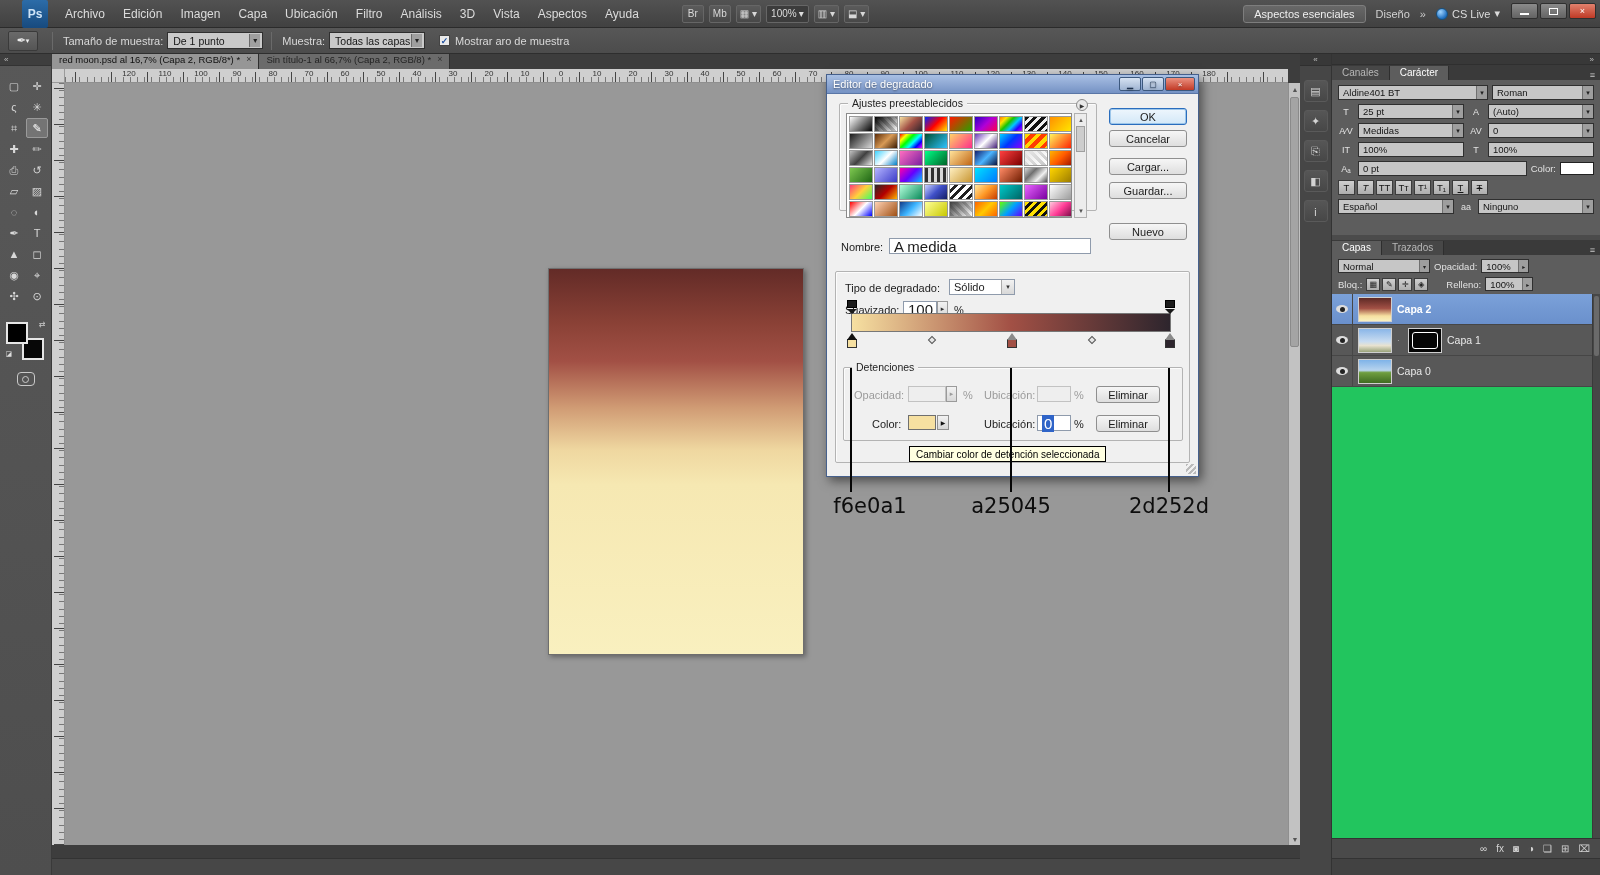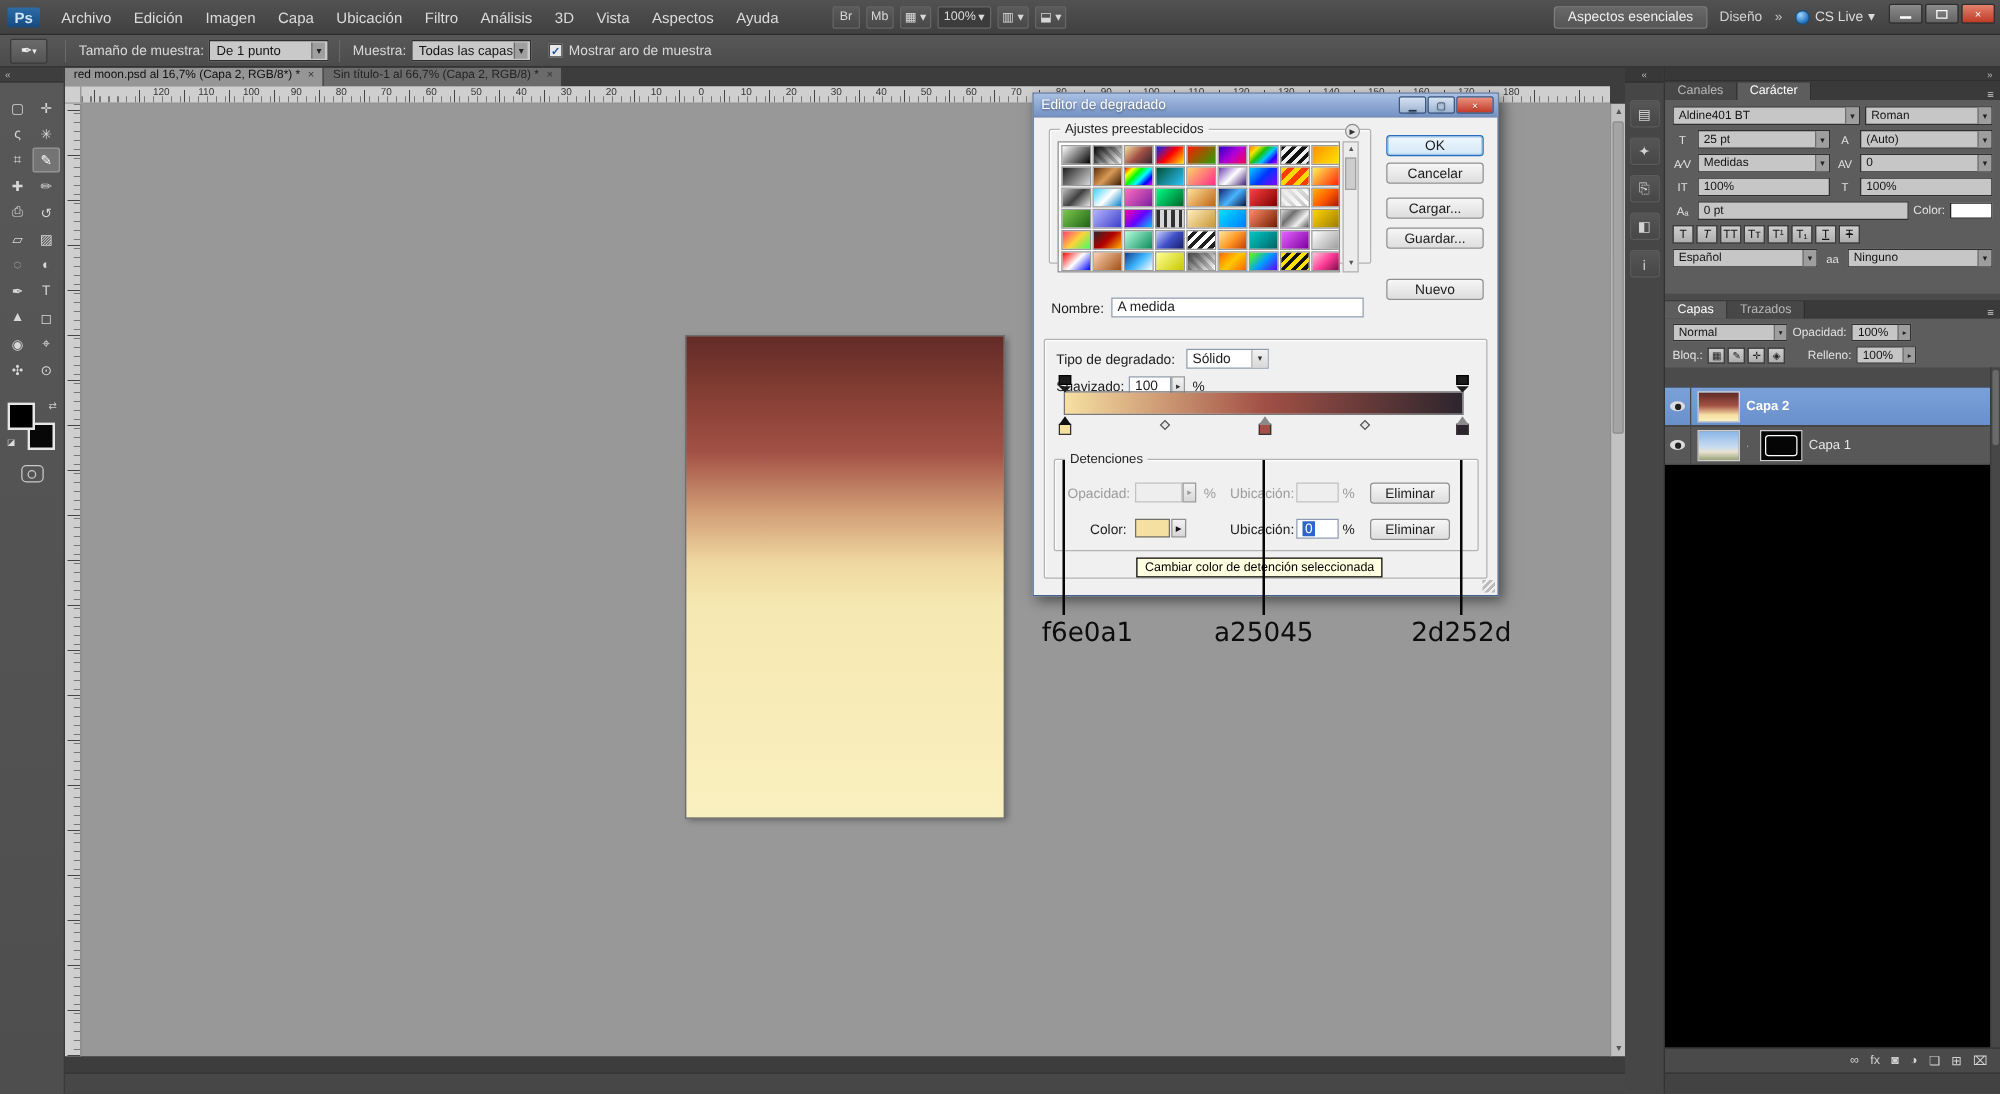--- a/index.html
+++ b/index.html
@@ -2,21 +2,21 @@
 <html><head>
 <meta charset="utf-8">
 <style>
   *{box-sizing:border-box;margin:0;padding:0}
   html,body{width:1600px;height:875px;overflow:hidden}
   body{font-family:"Liberation Sans",sans-serif;background:#3f3f3f}
   #app{position:relative;width:1600px;height:875px;background:#4a4a4a}
 
   
   .menubar{position:absolute;left:0;top:0;width:1600px;height:28px;background:linear-gradient(#525252,#414141);border-bottom:1px solid #2b2b2b;display:flex;align-items:center;color:#dcdcdc;font-size:12px;z-index:60}
-  .ps-logo{width:26px;height:16px;margin:0 8px 0 6px;background:linear-gradient(#2c6ca8,#174a7e);color:#cfe4f7;font-size:12px;font-weight:bold;display:flex;align-items:center;justify-content:center;border-radius:2px}
+  .ps-logo{width:26px;height:28px;margin:0 8px 0 22px;background:linear-gradient(#2c6ca8,#174a7e);color:#cfe4f7;font-size:12px;font-weight:bold;display:flex;align-items:center;justify-content:center;border-radius:2px}
   #menu-items{display:flex;height:100%;align-items:flex-start}
   .menu-item{padding:0 9px;height:100%;display:flex;align-items:center;cursor:default}
   .mb-icons{display:flex;align-items:center;gap:5px;margin-left:34px}
   .mb-btn{min-width:22px;height:18px;border:1px solid #666;border-radius:2px;background:linear-gradient(#5b5b5b,#484848);display:flex;align-items:center;justify-content:center;font-size:10px;color:#d8d8d8;padding:0 3px}
   .mb-zoom{display:flex;align-items:center;gap:2px;border:1px solid #666;border-radius:2px;background:#3c3c3c;height:18px;padding:0 4px;font-size:10px}
   .mb-right{margin-left:auto;display:flex;align-items:center;gap:10px;padding-right:100px}
   .ws-active{border:1px solid #7d7d7d;border-radius:3px;background:linear-gradient(#686868,#555);padding:2px 10px;font-size:11px;color:#efefef}
   .ws-plain{font-size:11px;color:#d2d2d2}
   .chev{color:#c8c8c8;font-size:11px}
   .cslive{display:flex;align-items:center;gap:4px;font-size:11px}
@@ -98,21 +98,21 @@
   .presets-box{left:12px;top:28px;width:258px;height:108px}
   .preset-area{position:absolute;left:6px;top:9px;width:226px;height:105px;background:#fff;border:1px solid #8a8a8a;padding:2px;overflow:hidden}
   #preset-grid{display:grid;grid-template-columns:repeat(9,24px);gap:1px}
   .preset-cell{width:24px;height:16px;border:1px solid #9a9a9a}
   .p-scroll{position:absolute;left:234px;top:9px;width:13px;height:105px;background:#ececec;border:1px solid #b0b0b0;font-size:6px;color:#555}
   .p-scroll .pth{position:absolute;left:1px;top:12px;width:9px;height:26px;background:#cdcdcd;border:1px solid #9f9f9f}
   .flyout{position:absolute;right:8px;top:-5px;width:12px;height:12px;border:1px solid #8a8a8a;border-radius:50%;background:#e8e8e8;display:flex;align-items:center;justify-content:center;font-size:6px;color:#333}
   .wbtn{position:absolute;left:282px;width:78px;height:17px;background:linear-gradient(#f6f6f6,#dedede);border:1px solid #8f8f8f;border-radius:3px;font-size:11px;display:flex;align-items:center;justify-content:center;color:#1c1c1c}
   .wbtn.def{border:1px solid #2a6dbd;box-shadow:0 0 0 1px #9cc6ea inset;background:linear-gradient(#eef6fd,#d3e8f8)}
   .dlg-label{position:absolute;font-size:11px;color:#1c1c1c}
-  .tfield{position:absolute;background:#fff;border:1px solid #8f9bac;font-size:11px;display:flex;align-items:center;padding-left:4px;color:#1c1c1c}
+  .tfield{position:absolute;background:#fff;border:1px solid #8f9bac;font-size:15px;display:flex;align-items:center;padding-left:4px;color:#1c1c1c}
   .ddown{position:absolute;background:#fff;border:1px solid #8f9bac;font-size:11px;display:flex;align-items:center;justify-content:space-between;padding-left:4px}
   .ddown .dda2{width:13px;height:100%;background:linear-gradient(#f2f2f2,#d8d8d8);border-left:1px solid #aaa;display:flex;align-items:center;justify-content:center;font-size:7px;color:#333}
   .spinbtn{position:absolute;width:11px;height:16px;background:linear-gradient(#f2f2f2,#d8d8d8);border:1px solid #9a9a9a;display:flex;align-items:center;justify-content:center;font-size:7px;color:#333}
   .sect{left:8px;top:196px;width:355px;height:192px}
   .gbar{position:absolute;left:24px;top:238px;width:320px;height:19px;border:1px solid #777}
   .ostop{position:absolute;top:-14px;width:10px;height:8px;background:#1b1b1b;border:1px solid #000}
   .ostop:after{content:"";position:absolute;left:-1px;top:8px;border-left:5px solid transparent;border-right:5px solid transparent;border-top:5px solid #1b1b1b}
   .cstop{position:absolute;top:25px;width:10px;height:9px;border:1px solid #333}
   .cstop:before{content:"";position:absolute;left:-1px;top:-7px;border-left:5px solid transparent;border-right:5px solid transparent;border-bottom:7px solid #8a8a8a}
   .cstop.sel:before{border-bottom-color:#111}
@@ -160,21 +160,21 @@
   .clabel{color:#e2e2e2;font-size:9.5px}
   .char-colorswatch{width:34px;height:13px;background:#fff;border:1px solid #222}
 
   .layers-tabs{top:186px}
   .layers-controls{position:absolute;left:0;top:201px;width:100%;height:39px;background:#5d5d5d;padding:3px 6px;font-size:9.5px;color:#e2e2e2}
   .lcrow{display:flex;align-items:center;gap:4px;height:16px;margin-bottom:2px}
   .lfield{height:14px;background:#c6c6c6;border:1px solid #2f2f2f;color:#141414;display:flex;align-items:center;justify-content:space-between;padding-left:4px;font-size:9.5px}
   .lfield .dda{width:10px;height:12px;background:#9e9e9e;border-left:1px solid #6f6f6f;display:flex;align-items:center;justify-content:center;font-size:6px;color:#222}
   #lock-icons{display:flex;gap:2px}
   .lockbtn{width:14px;height:13px;background:linear-gradient(#cfcfcf,#aeaeae);border:1px solid #3c3c3c;color:#222;font-size:8px;display:flex;align-items:center;justify-content:center}
-  #layer-list{position:absolute;left:0;top:256px;width:260px;height:544px;background:#000000}
+  #layer-list{position:absolute;left:0;top:240px;width:260px;height:544px;background:#22c55e}
   .layer-row{height:31px;display:flex;align-items:center;border-bottom:1px solid #464646;background:#585858;color:#e8e8e8;font-size:10.5px;gap:5px}
   .layer-row.sel{background:linear-gradient(#7ba1d9,#6a90cc);color:#fff;font-weight:bold}
   .eye-cell{width:21px;height:100%;border-right:1px solid #474747;display:flex;align-items:center;justify-content:center;flex:0 0 21px}
   .eye{width:12px;height:8px;border-radius:50%;background:#ddd;position:relative}
   .eye:after{content:"";position:absolute;left:3.5px;top:1.5px;width:5px;height:5px;border-radius:50%;background:#222}
   .thumb{width:34px;height:25px;border:1px solid #cfcfcf;flex:0 0 34px;position:relative}
   .thumb.mask:after{content:"";position:absolute;inset:3px;border:1px solid #fff;border-radius:3px}
   .masklink{color:#cfcfcf;font-size:8px;flex:0 0 6px}
   .layers-scroll{position:absolute;right:0;top:240px;width:8px;height:544px;background:#474747;border-left:1px solid #3a3a3a}
   .layers-scroll .thumb2{position:absolute;left:1px;top:2px;width:5px;height:60px;background:#6a6a6a;border-radius:2px}
@@ -700,20 +700,27 @@
           </div>
           <div class="layer-row">
             <div class="eye-cell">
               <span class="eye"></span>
             </div>
             <div class="thumb" style="background: linear-gradient(rgb(138, 182, 232) 0%, rgb(201, 220, 240) 55%, rgb(232, 226, 208) 72%, rgb(154, 163, 122) 100%);"></div>
             <span class="masklink">∙</span>
             <div class="thumb mask" style="background: rgb(5, 5, 5);"></div>
             <span>Capa 1</span>
           </div>
+          <div class="layer-row">
+            <div class="eye-cell">
+              <span class="eye"></span>
+            </div>
+            <div class="thumb" style="background: linear-gradient(rgb(127, 179, 232) 0%, rgb(184, 212, 238) 45%, rgb(111, 158, 63) 55%, rgb(63, 107, 34) 100%);"></div>
+            <span>Capa 0</span>
+          </div>
         </div>
       <div class="layers-scroll">
           <div class="thumb2"></div>
         </div>
       <div class="layers-bottom">
           <span class="lbicon">∞</span>
           <span class="lbicon">fx</span>
           <span class="lbicon">◙</span>
           <span class="lbicon">◑</span>
           <span class="lbicon">❏</span>

